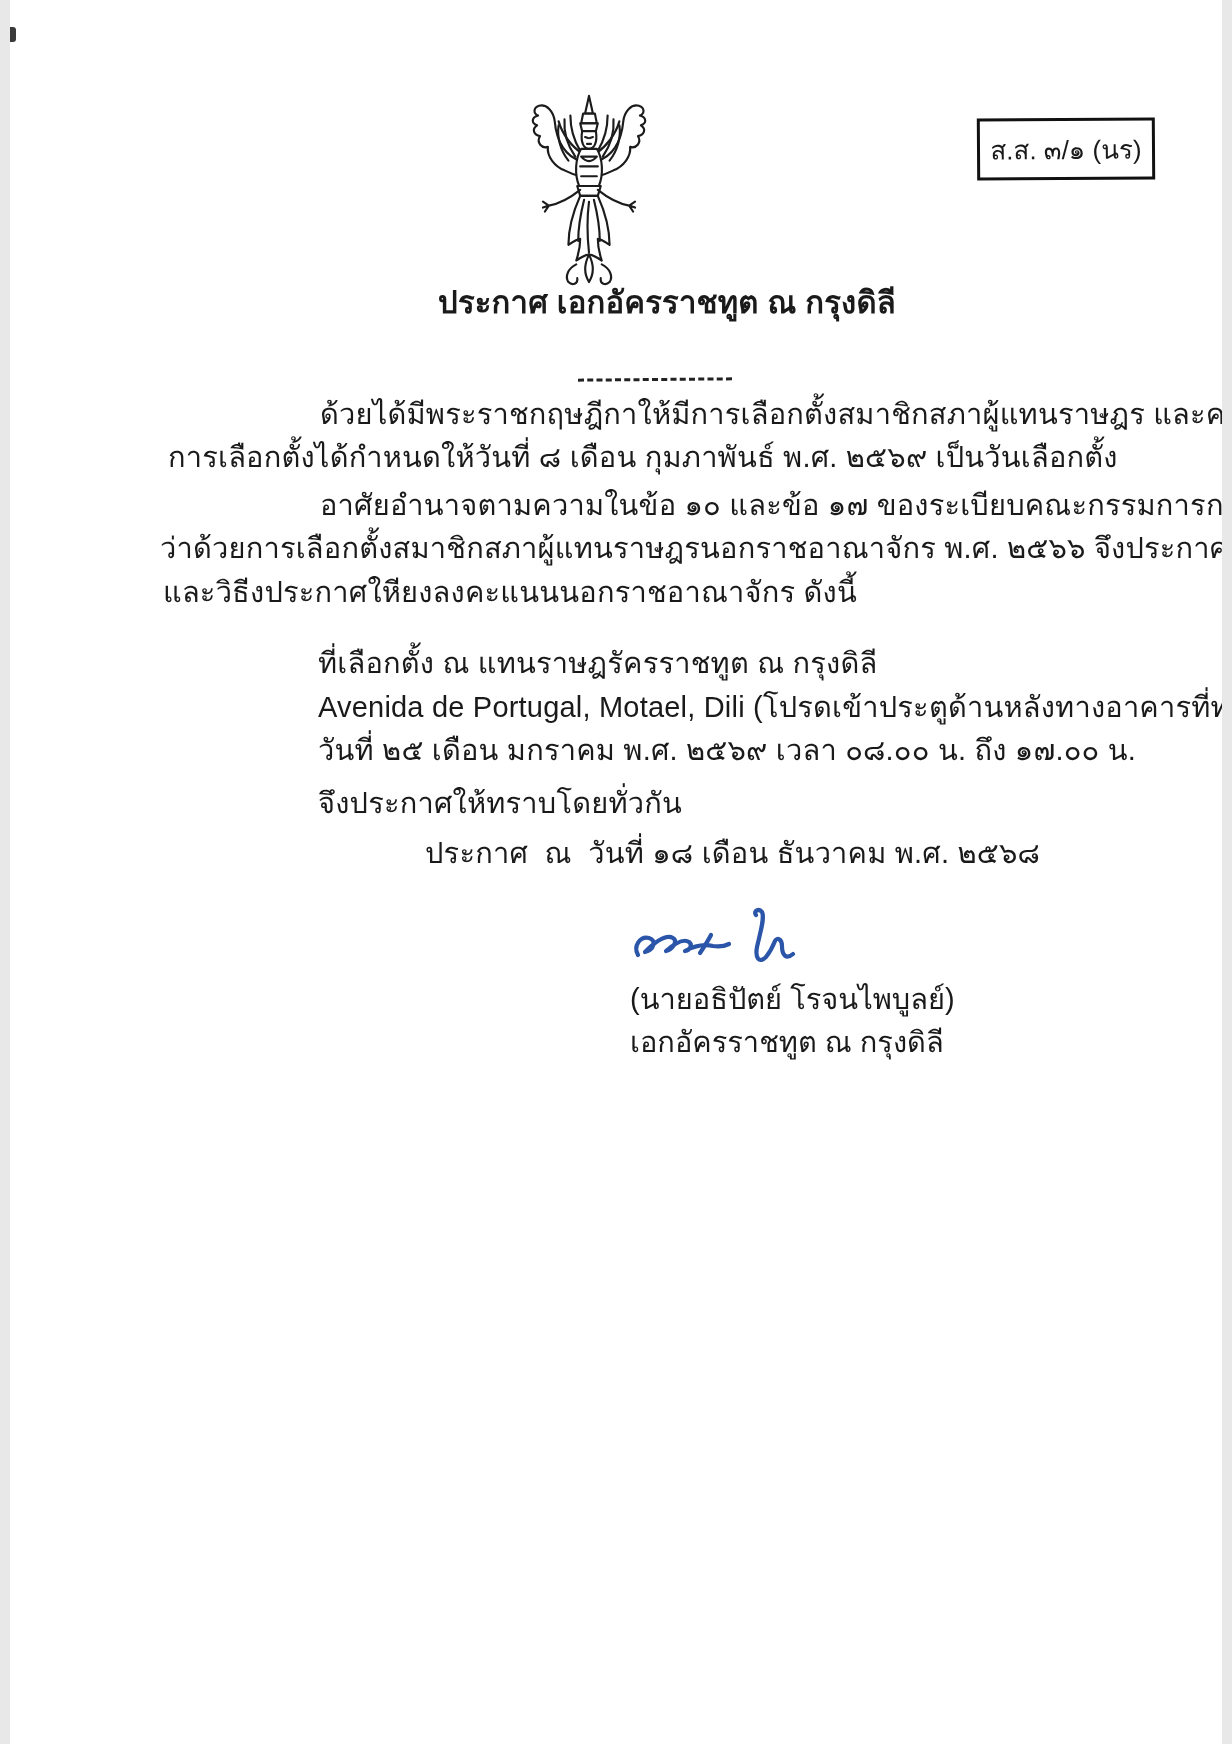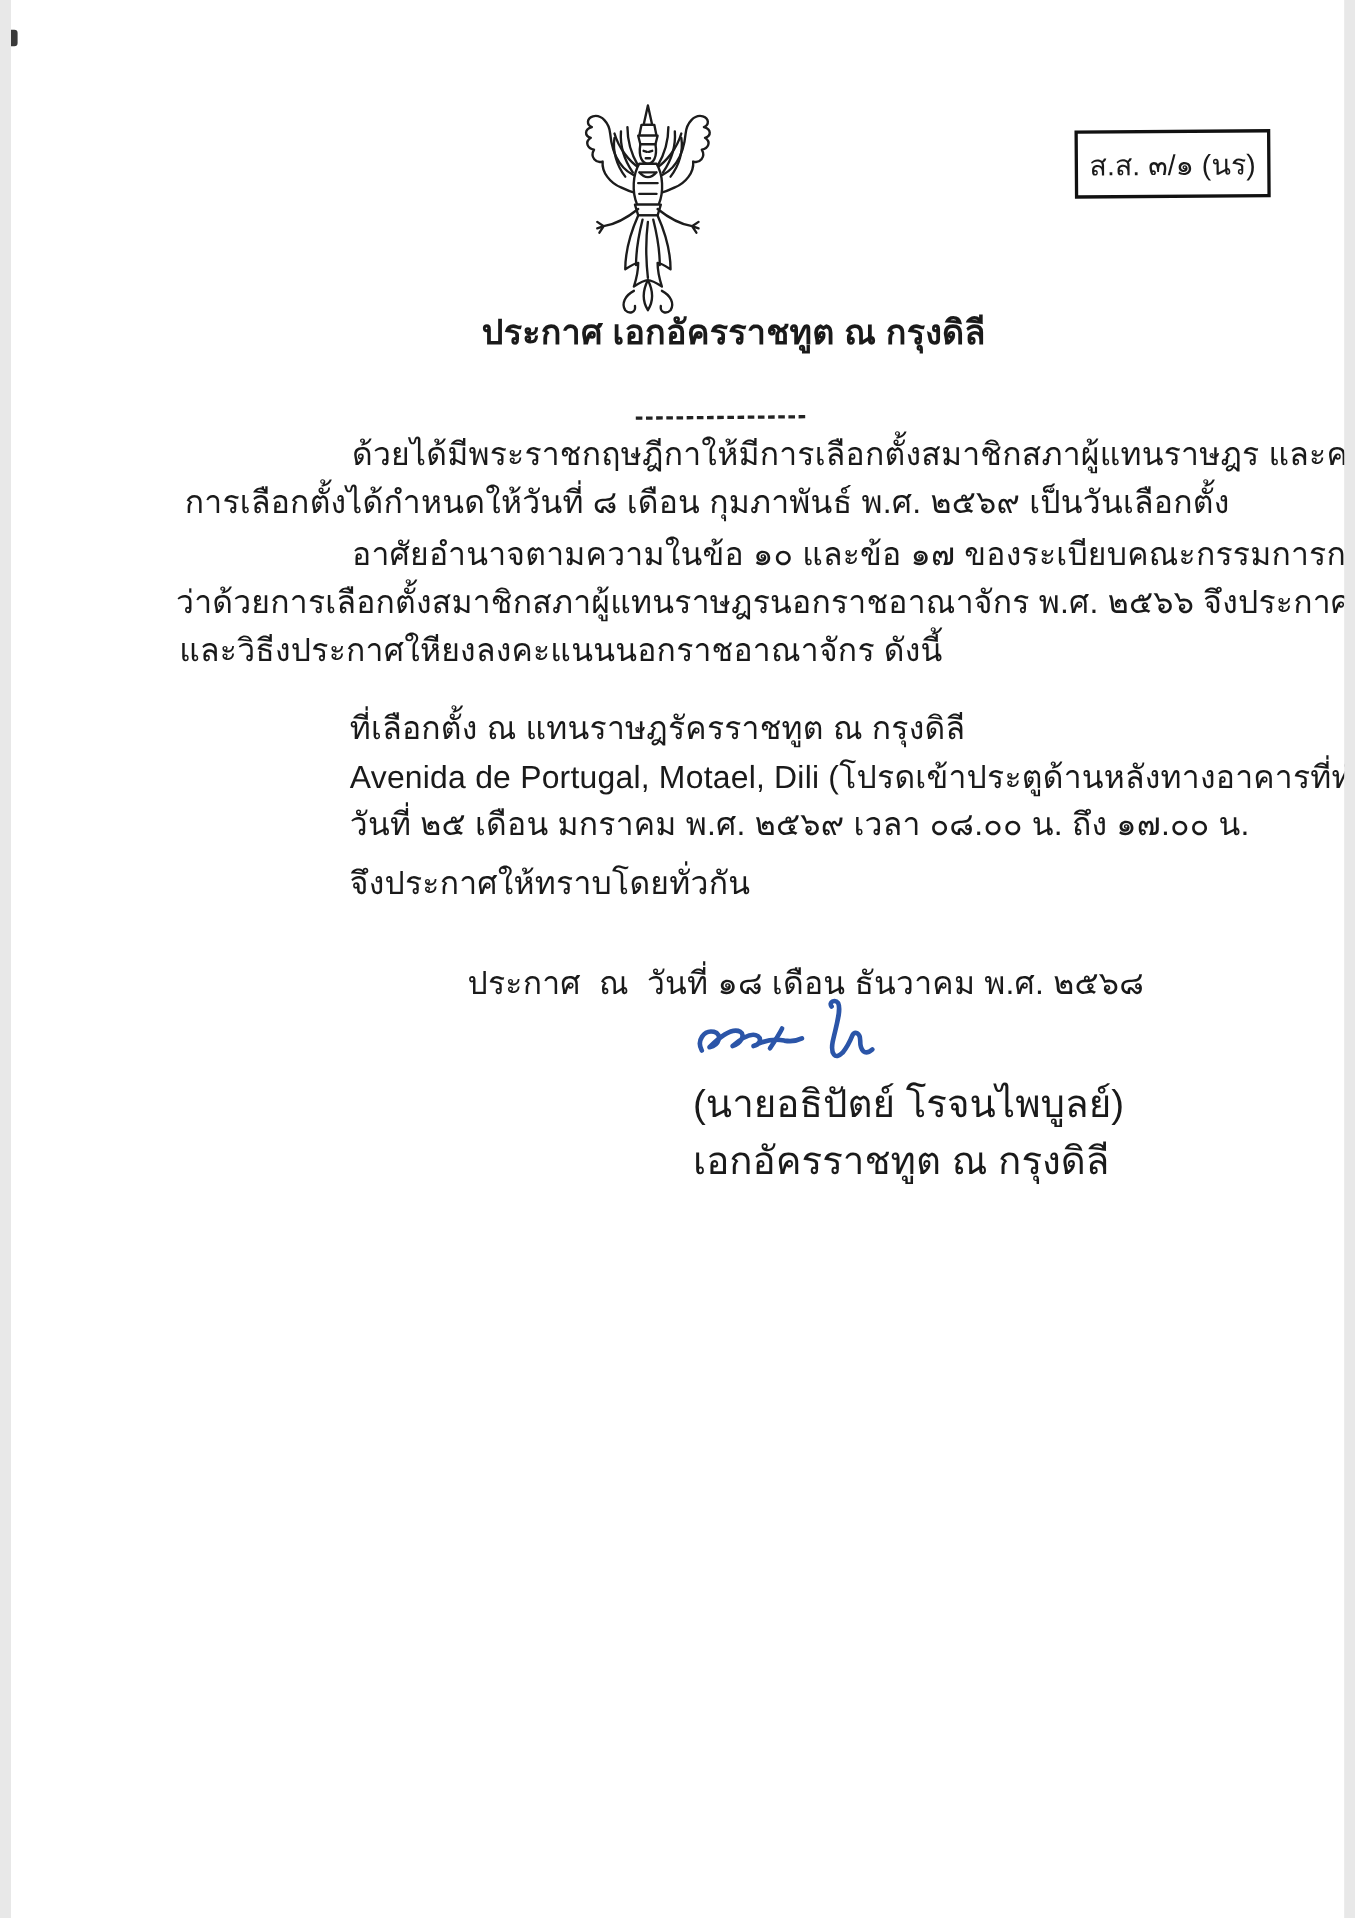--- a/index.html
+++ b/index.html
@@ -46,21 +46,21 @@
   .sig-wrap {
     position:absolute;
     left:618px; top:903px;
     width:170px; height:82px;
   }
   .sig-block {
     position:absolute;
     left:620px; top:978px;
     width:345px;
     text-align:left;
-    font-size:35px;
+    font-size:29px;
     line-height:1.48;
     white-space:pre;
   }
   .scan-speck {
     position:absolute;
     left:0; top:27px;
     width:6px; height:15px;
     background:#3a3a3a;
     border-radius:0 3px 3px 0;
   }
@@ -121,21 +121,21 @@
   <div class="txt" style="left:310px; top:490px;">อาศัยอำนาจตามความในข้อ ๑๐ และข้อ ๑๗ ของระเบียบคณะกรรมการการเลือกตั้ง</div>
   <div class="txt" style="left:150px; top:533px;">ว่าด้วยการเลือกตั้งสมาชิกสภาผู้แทนราษฎรนอกราชอาณาจักร พ.ศ. ๒๕๖๖ จึงประกาศกำหนด วัน เวลา ที่เลือกตั้ง</div>
   <div class="txt" style="left:153px; top:577px;">และวิธีงประกาศใหียงลงคะแนนนอกราชอาณาจักร ดังนี้</div>
 
   <div class="txt" style="left:308px; top:648px;">ที่เลือกตั้ง ณ แทนราษฎรัครราชทูต ณ กรุงดิลี</div>
   <div class="txt" style="left:308px; top:692px;">Avenida de Portugal, Motael, Dili (โปรดเข้าประตูด้านหลังทางอาคารที่ทำการกงสุล)</div>
   <div class="txt" style="left:308px; top:735px;">วันที่ ๒๕ เดือน มกราคม พ.ศ. ๒๕๖๙ เวลา ๐๘.๐๐ น. ถึง ๑๗.๐๐ น.</div>
 
   <div class="txt" style="left:308px; top:790px;font-family:Liberation Mono, monospace;">จึงประกาศให้ทราบโดยทั่วกัน</div>
 
-  <div class="txt" style="left:415px; top:838px;margin-top:42px;">ประกาศ  ณ  วันที่ ๑๘ เดือน ธันวาคม พ.ศ. ๒๕๖๘</div>
+  <div class="txt" style="left:415px; top:838px;">ประกาศ  ณ  วันที่ ๑๘ เดือน ธันวาคม พ.ศ. ๒๕๖๘</div>
 
   <div class="sig-wrap">
     <svg viewBox="0 0 170 82" width="170" height="82" fill="none" stroke="#2b55a8" stroke-width="4.2" stroke-linecap="round" stroke-linejoin="round">
       <path d="M10,52 C5,43 12,33 21,35 C29,37 26,47 17,49 C27,39 38,31 45,35 C50,38 45,46 38,48 C46,41 55,35 61,39 C65,42 62,47 57,48 C66,43 76,41 85,43 C91,44 97,43 101,41"></path>
       <path d="M72,50 C76,44 80,38 83,32"></path>
       <path d="M128,12 C125,8 131,5 134,9 C137,15 132,30 129,44 C127,55 131,61 138,54 C142,49 145,43 147,38 C149,34 154,36 154,43 C154,52 158,57 165,51"></path>
     </svg>
   </div>
 
   <div class="sig-block"><span>(นายอธิปัตย์ โรจนไพบูลย์)</span><br><span>เอกอัครราชทูต ณ กรุงดิลี</span></div>

